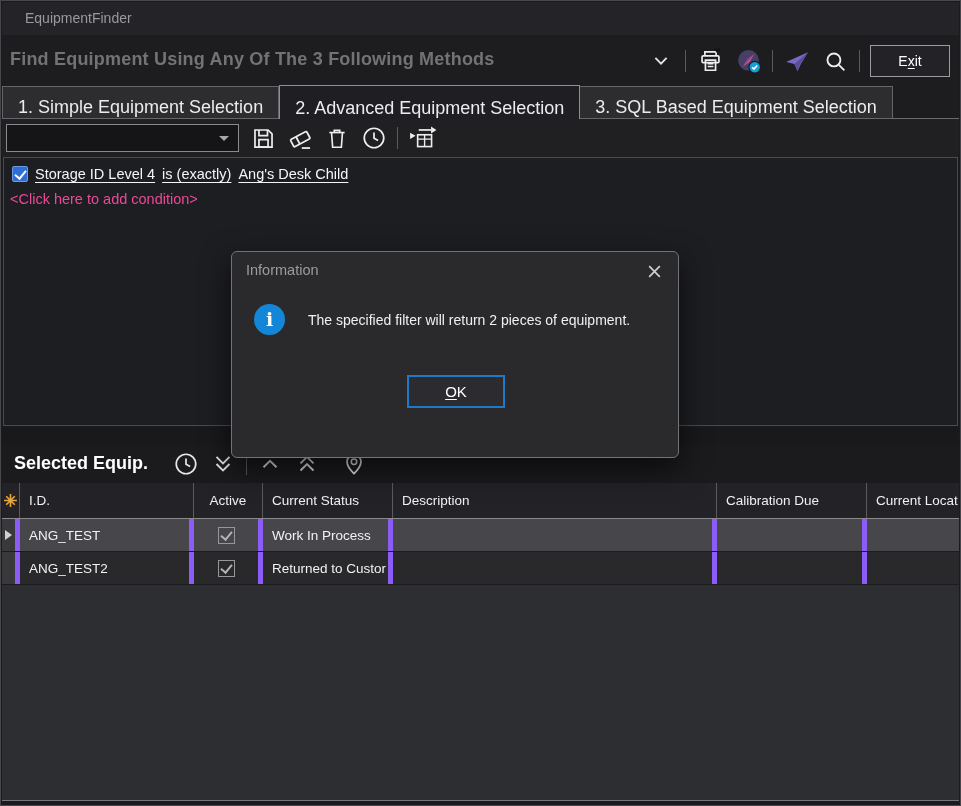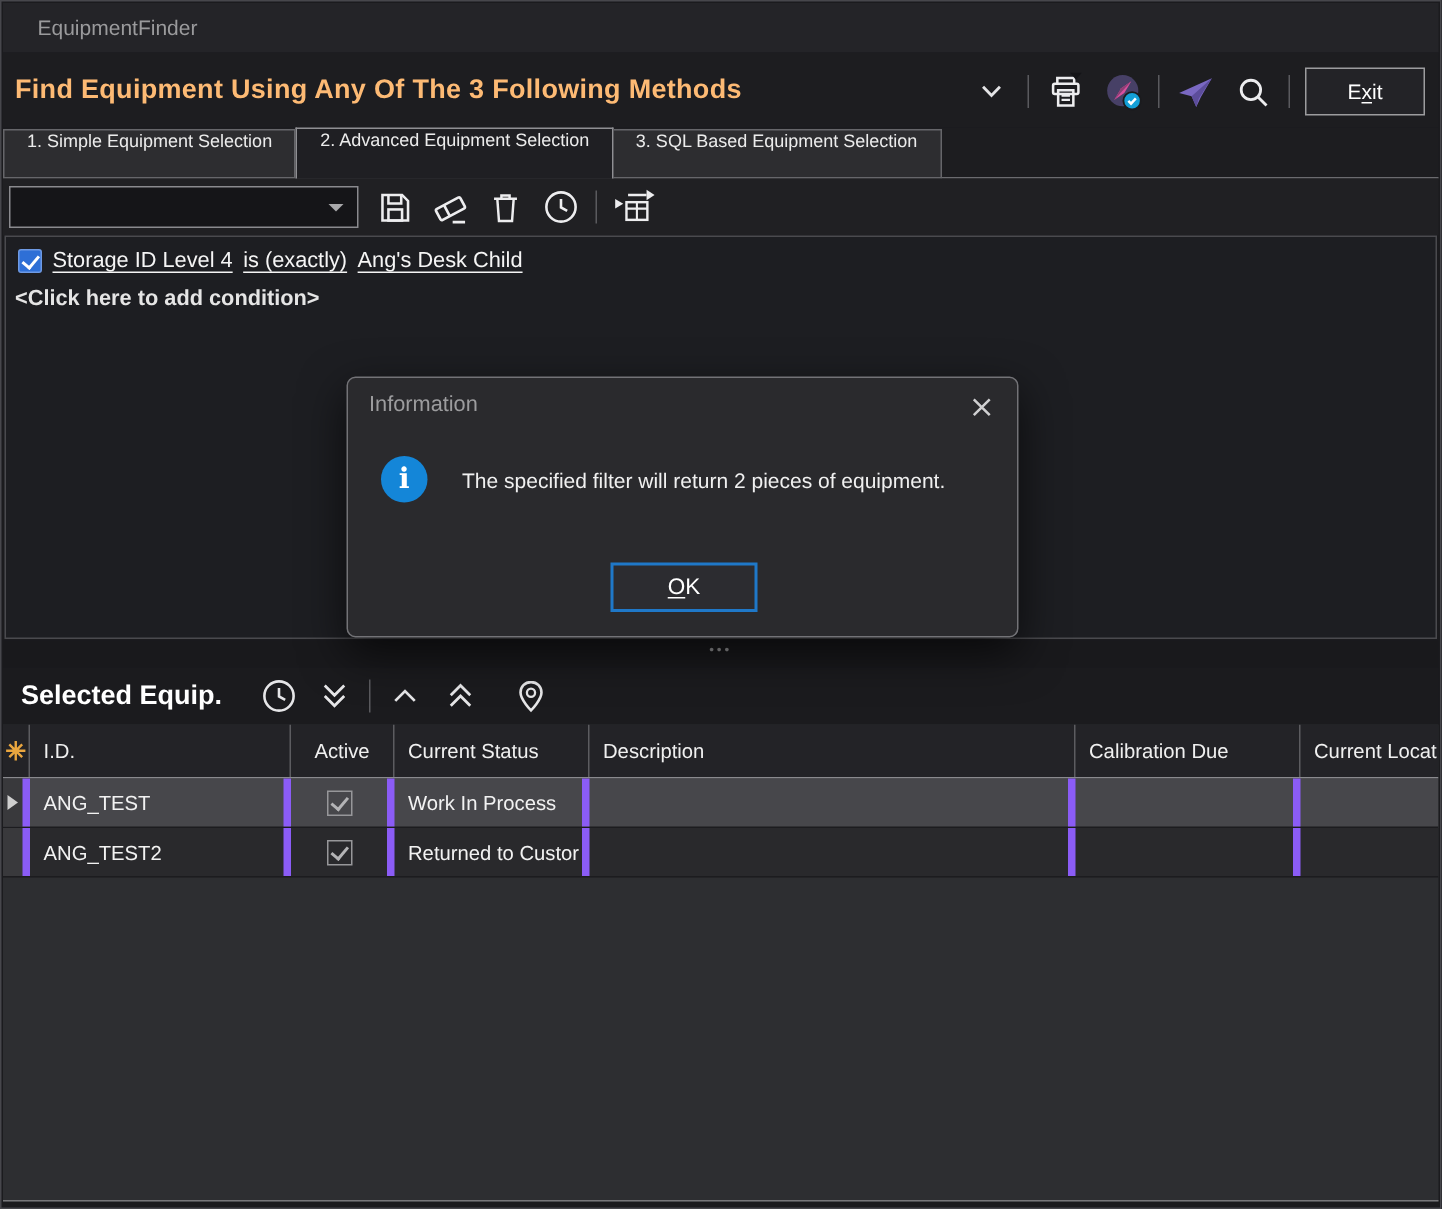--- a/index.html
+++ b/index.html
@@ -9,53 +9,53 @@
     background: #1b1b1e; color: #f0f0f0; overflow: hidden; position: relative;
   }
   .window { position:absolute; inset:0; border:1px solid #47474c; background:#1b1b1e; }
 
   
   .titlebar { position:absolute; left:1px; right:1px; top:1px; height:33px; background:#242428; }
   .titlebar .app-title { position:absolute; left:23px; top:8px; font-size:14px; color:#9a9a9c; }
 
   
   .headerband { position:absolute; left:1px; right:1px; top:34px; height:50px; background:#1d1d20; }
-  .page-title { position:absolute; left:8px; top:14px; font-size:18px; font-weight:bold; color:#fdba74; letter-spacing:.2px; }
+  .page-title { position:absolute; left:8px; top:14px; font-size:18px; font-weight:bold; color:#737373; letter-spacing:.2px; }
   .header-tools { position:absolute; right:9px; top:8px; height:36px; display:flex; align-items:center; gap:10px; }
   .tool-sep { width:1px; height:22px; background:#5a5a5e; }
   .icon-btn { display:flex; align-items:center; justify-content:center; width:28px; height:28px; cursor:pointer; position:relative; }
   .exit-btn { width:80px; height:32px; background:#232327; border:1px solid #9c9c9e; color:#fff;
               font-size:14px; display:flex; align-items:center; justify-content:center; cursor:pointer; }
   .accel { text-decoration: underline; text-underline-offset: 2px; }
 
   
   .tabstrip { position:absolute; left:1px; right:1px; top:84px; height:34px; background:#1d1d20; border-bottom:1px solid #6b6b6f; }
-  .tab { position:relative; float:left; height:33px; margin-top:1px; padding:0 15px; display:flex; align-items:flex-start;
-         font-size:12px; color:#ececec; background:#2d2d30; border:1px solid #66666a; border-left-width:0; cursor:pointer; }
+  .tab { position:relative; float:left; height:33px; margin-top:1px; padding:0 15px; display:flex; align-items:flex-end;
+         font-size:18px; color:#ececec; background:#2d2d30; border:1px solid #66666a; border-left-width:0; cursor:pointer; }
   .tab:first-child { border-left-width:1px; }
   .tab.active { background:#1f1f23; border-color:#8f8f93; border-bottom:none; height:34px; margin-top:0; z-index:2; border-left-width:1px; }
 
   
   .toolbar { position:absolute; left:1px; right:1px; top:118px; height:38px; background:#202023; display:flex; align-items:center; }
   .combo { position:relative; margin-left:4px; width:233px; height:28px; background:#151518; border:1px solid #8a8a8e; display:flex; align-items:center; cursor:pointer; }
   .combo .combo-value { flex:1; padding-left:7px; font-size:13px; color:#e8e8e8; }
   .combo .combo-arrow { width:0; height:0; margin-right:9px; border-left:5px solid transparent; border-right:5px solid transparent; border-top:5px solid #a8a8aa; }
   .toolbar .icons { display:flex; align-items:center; gap:9px; margin-left:10px; }
 
   
   .filter-panel { position:absolute; left:2px; right:2px; top:156px; height:269px; background:#1d1e22; border:1px solid #4a4a4e; }
   .cond-row { display:flex; align-items:center; gap:7px; padding:8px 0 0 8px; font-size:14.5px; }
   .cond-check { width:16px; height:16px; background:#2e6fd6; border:1px solid #6e9ae4; border-radius:2px; position:relative; cursor:pointer; }
   .cond-check::after { content:""; position:absolute; left:4px; top:1px; width:5px; height:9px;
                        border:solid #fff; border-width:0 2px 2px 0; transform:rotate(40deg); }
   .cond-link { color:#f5f5f5; text-decoration:underline; text-underline-offset:3px; cursor:pointer; }
-  .add-cond { padding:9px 0 0 6px; font-size:14.5px; color:#e5e5e5; cursor:pointer;font-weight:bold; }
-
-  
-  .dialog { position:absolute; left:230px; top:250px; width:448px; height:174px; background:#2a2a2d;
+  .add-cond { padding:9px 0 0 6px; font-size:14.5px; color:#ec4899; cursor:pointer; }
+
+  
+  .dialog { position:absolute; left:230px; top:250px; width:448px; height:207px; background:#2a2a2d;
             border:1px solid #737377; border-radius:6px; box-shadow:0 10px 30px rgba(0,0,0,.65); z-index:10; }
   .dialog-title { position:absolute; left:14px; top:10px; font-size:14.5px; color:#9c9c9e; }
   .dialog-close { position:absolute; right:14px; top:9px; width:20px; height:20px; color:#cfcfd1; font-size:16px;
                   display:flex; align-items:center; justify-content:center; cursor:pointer; }
   .info-circle { position:absolute; left:22px; top:52px; width:31px; height:31px; border-radius:50%; background:#1486d8;
                  display:flex; align-items:center; justify-content:center; }
   .info-circle span { color:#fff; font-weight:bold; font-size:19px; line-height:1; font-family:"DejaVu Serif", serif; }
   .dialog-msg { position:absolute; left:76px; top:60px; font-size:14px; color:#f0f0f0; }
   .ok-btn { position:absolute; left:175px; top:123px; width:98px; height:33px; background:#2c2c30; border:2px solid #1f78c8;
             color:#fff; font-size:15px; display:flex; align-items:center; justify-content:center; cursor:pointer; }

